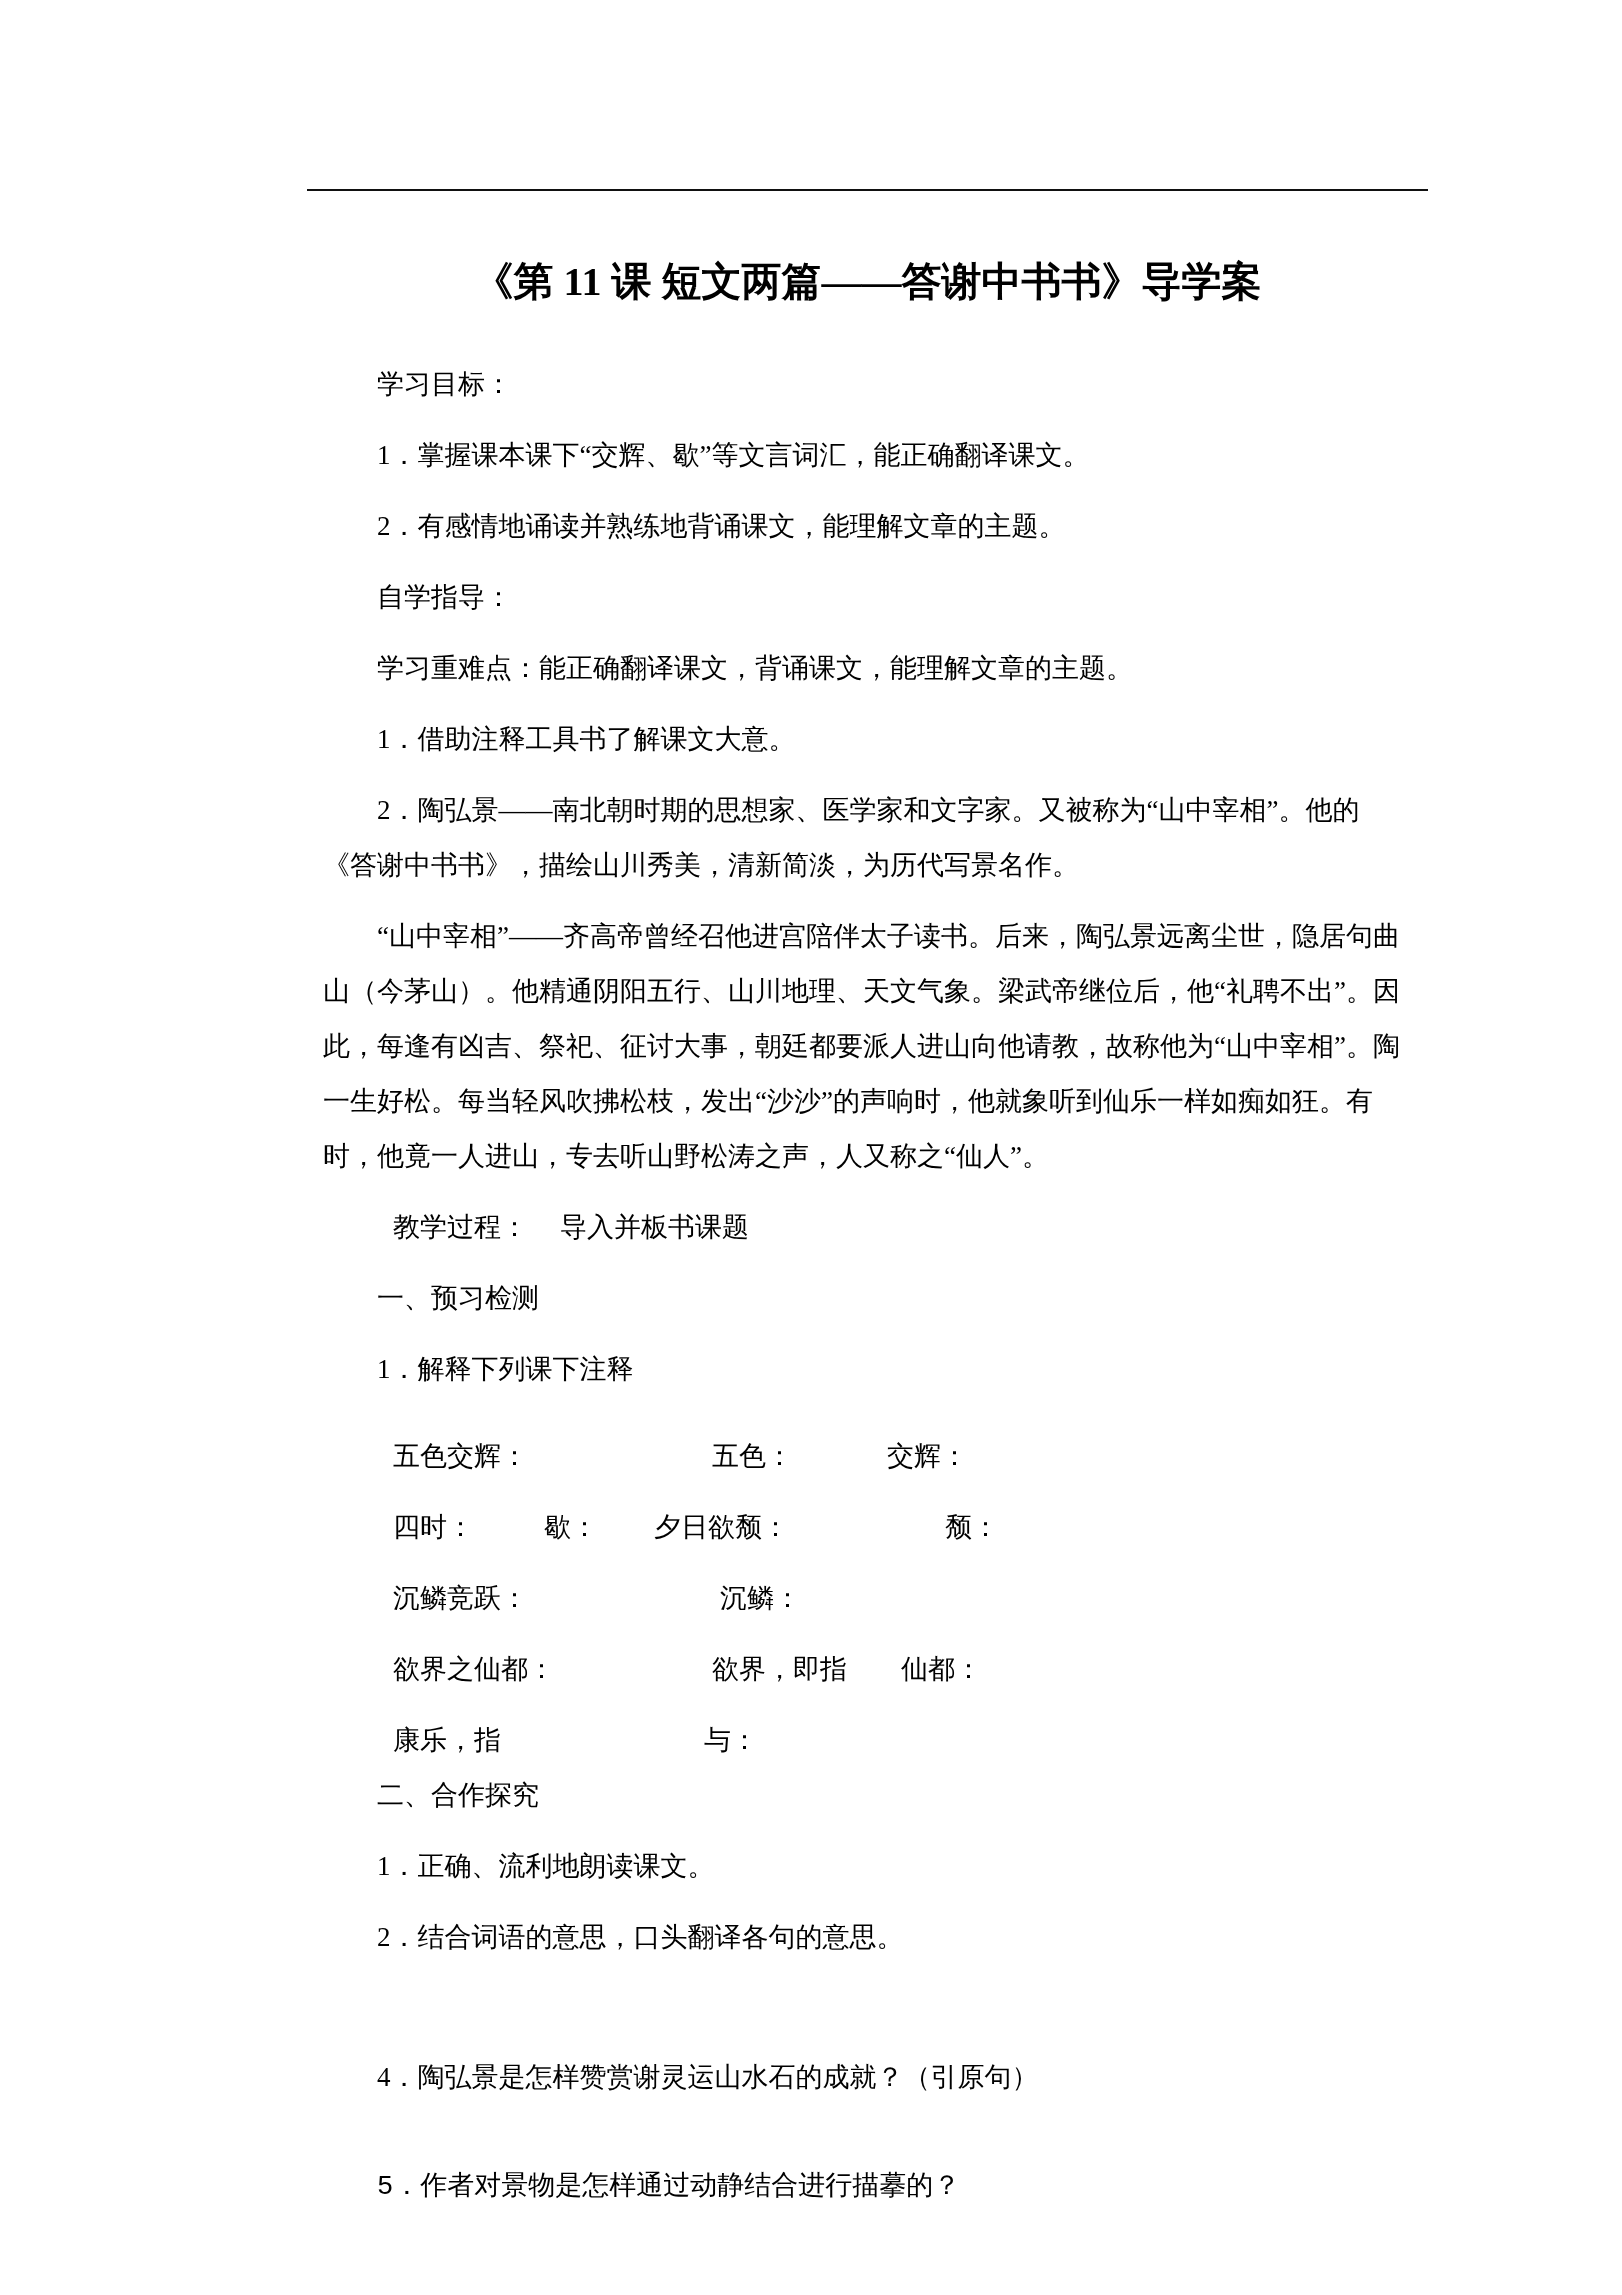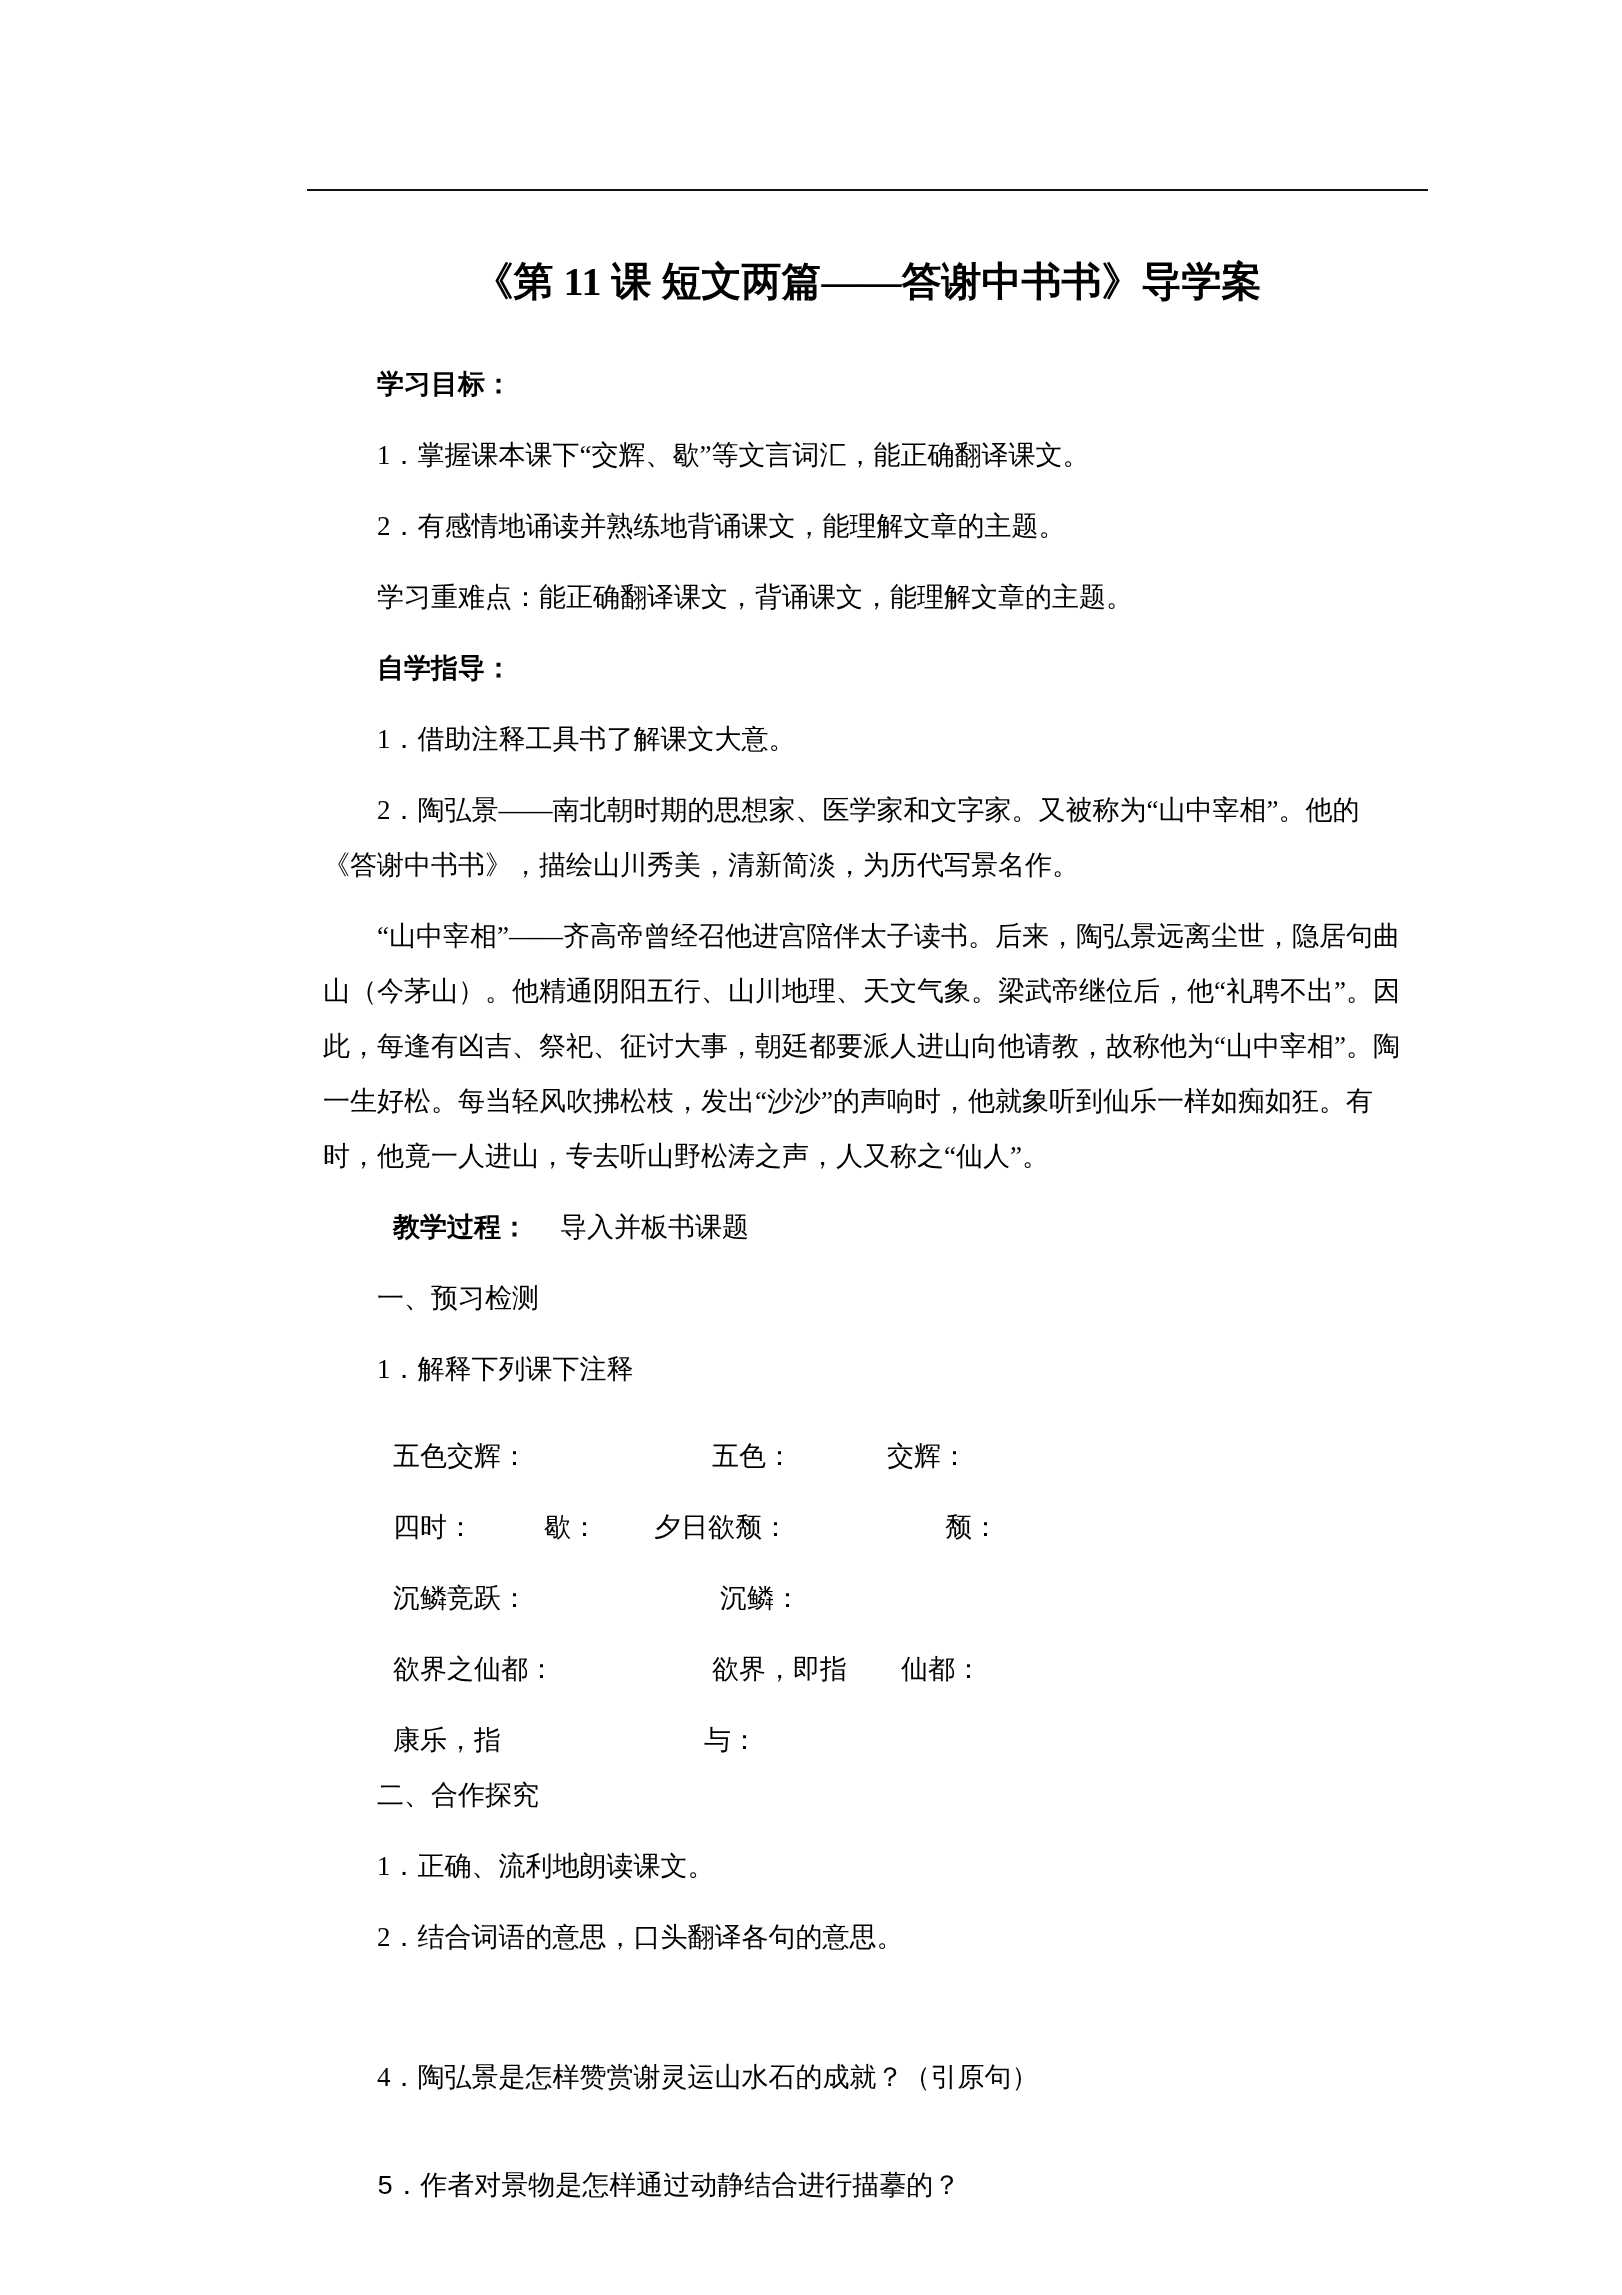--- a/index.html
+++ b/index.html
@@ -35,43 +35,43 @@
   }
   .content {
     position: absolute;
     left: 243px;
     top: 277px;
     width: 1121px;
     font-size: 27px;
     line-height: 55px;
   }
   .para { text-indent: 54px; }
-  .bold { font-weight: bold; }
+  .bold { font-weight: normal; }
   .vocab-row { position: relative; height: 55px; }
   .vocab-row span { position: absolute; top: 0; white-space: nowrap; }
   .gap-lg { margin-top: 85px; }
   .gap-md { margin-top: 55px; font-family: Liberation Mono, monospace; }
 </style>
 </head>
 <body>
 
 <div class="page">
 
   <div class="rule"></div>
 
   <div class="title">《第 11 课 短文两篇——答谢中书书》导学案</div>
 
   <div class="content">
 
     <div class="para bold">学习目标：</div>
     <div class="para">1．掌握课本课下“交辉、歇”等文言词汇，能正确翻译课文。</div>
     <div class="para">2．有感情地诵读并熟练地背诵课文，能理解文章的主题。</div>
+    <div class="para bold">自学指导：</div>
+
     <div class="para">学习重难点：能正确翻译课文，背诵课文，能理解文章的主题。</div>
-
-    <div class="para bold">自学指导：</div>
     <div class="para">1．借助注释工具书了解课文大意。</div>
     <div class="para">2．陶弘景——南北朝时期的思想家、医学家和文字家。又被称为“山中宰相”。他的《答谢中书书》，描绘山川秀美，清新简淡，为历代写景名作。</div>
     <div class="para">“山中宰相”——齐高帝曾经召他进宫陪伴太子读书。后来，陶弘景远离尘世，隐居句曲山（今茅山）。他精通阴阳五行、山川地理、天文气象。梁武帝继位后，他“礼聘不出”。因此，每逢有凶吉、祭祀、征讨大事，朝廷都要派人进山向他请教，故称他为“山中宰相”。陶一生好松。每当轻风吹拂松枝，发出“沙沙”的声响时，他就象听到仙乐一样如痴如狂。有时，他竟一人进山，专去听山野松涛之声，人又称之“仙人”。</div>
 
 
     <div class="para"><span class="bold">教学过程：</span><span>导入并板书课题</span></div>
 
     <div class="para">一、预习检测</div>
     <div class="para">1．解释下列课下注释</div>
 

